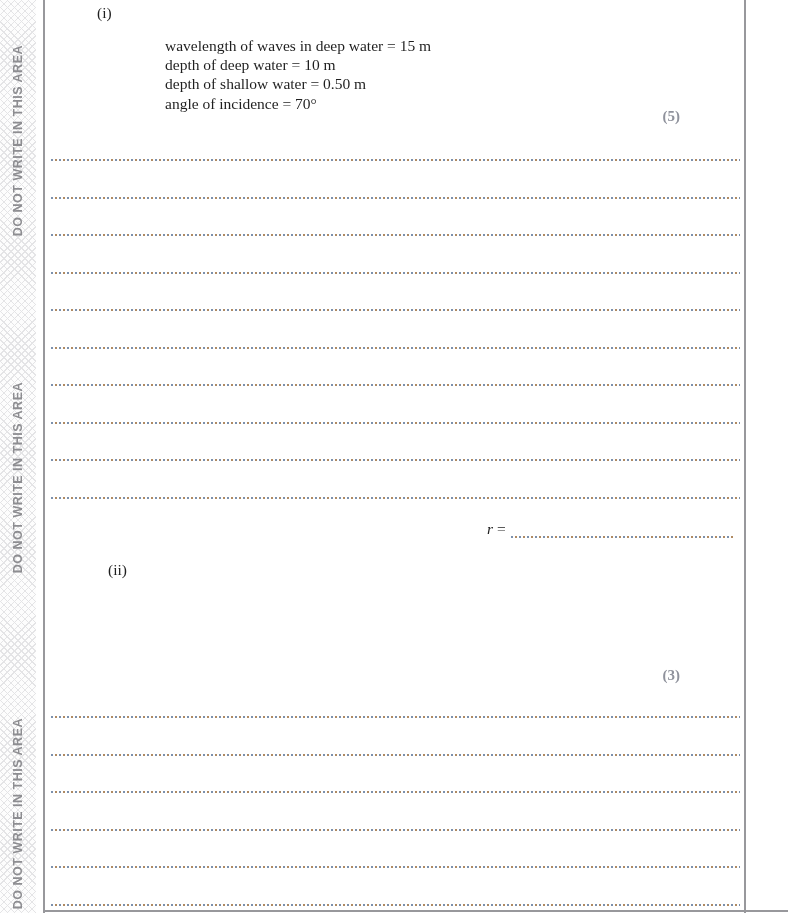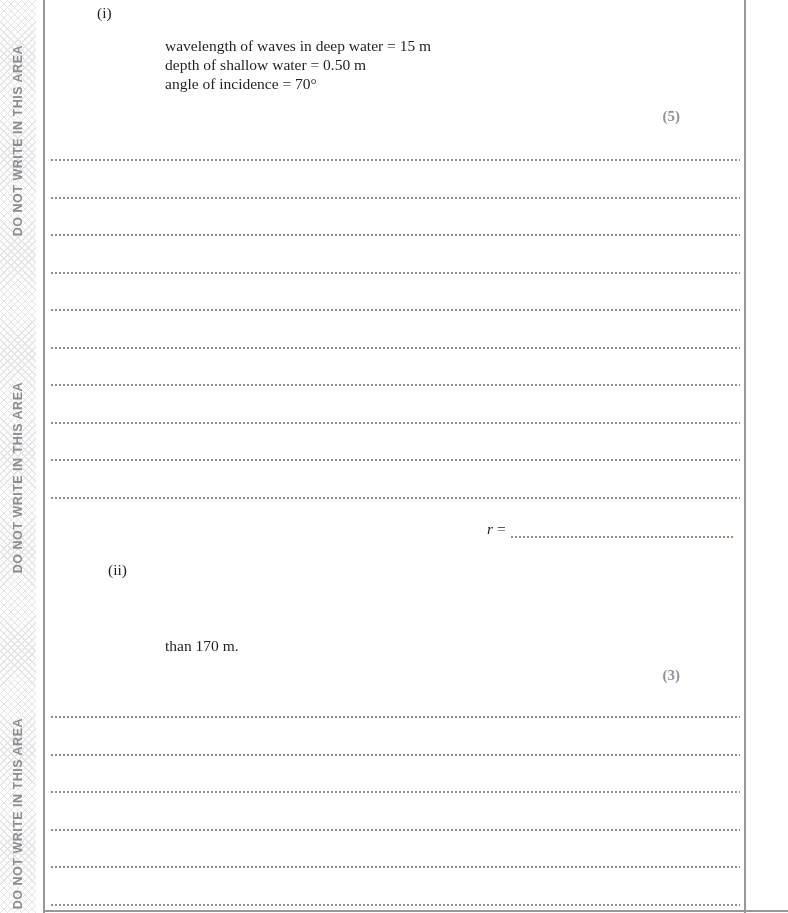--- a/index.html
+++ b/index.html
@@ -83,20 +83,21 @@
   </div>
 
   <div class="rule-v rule-left"></div>
   <div class="rule-v rule-right"></div>
   <div class="rule-bottom"></div>
 
   <div class="abs qnum" style="left:97px; top:4px;">(i)</div>
 
   <div class="abs given" style="left:125px; top:36px;">
     <div class="qline">wavelength of waves in deep water = 15 m</div>
+    <div class="qline">depth of deep water = 10 m</div>
     <div class="qline">depth of shallow water = 0.50 m</div>
     <div class="qline">angle of incidence = 70°</div>
   </div>
 
   <div class="abs marks" style="top:108px; right:108px;">(5)</div>
 
   <div class="answer-area" style="top:123.5px;">
       <div class="ansline"></div>
       <div class="ansline"></div>
       <div class="ansline"></div>
@@ -107,21 +108,20 @@
       <div class="ansline"></div>
       <div class="ansline"></div>
       <div class="ansline"></div>
     </div>
 
   <div class="abs r-equals"><span class="var">r</span><span> =</span></div>
   <div class="r-dots"></div>
 
   <div class="abs qnum" style="left:108px; top:561px;">(ii)</div>
   <div class="abs" style="left:125px; top:636px;">
-    <div class="qline">than 170 m.</div>
   </div>
 
   <div class="abs marks" style="top:667px; right:108px;">(3)</div>
 
   <div class="answer-area" style="top:680.5px;">
       <div class="ansline"></div>
       <div class="ansline"></div>
       <div class="ansline"></div>
       <div class="ansline"></div>
       <div class="ansline"></div>

